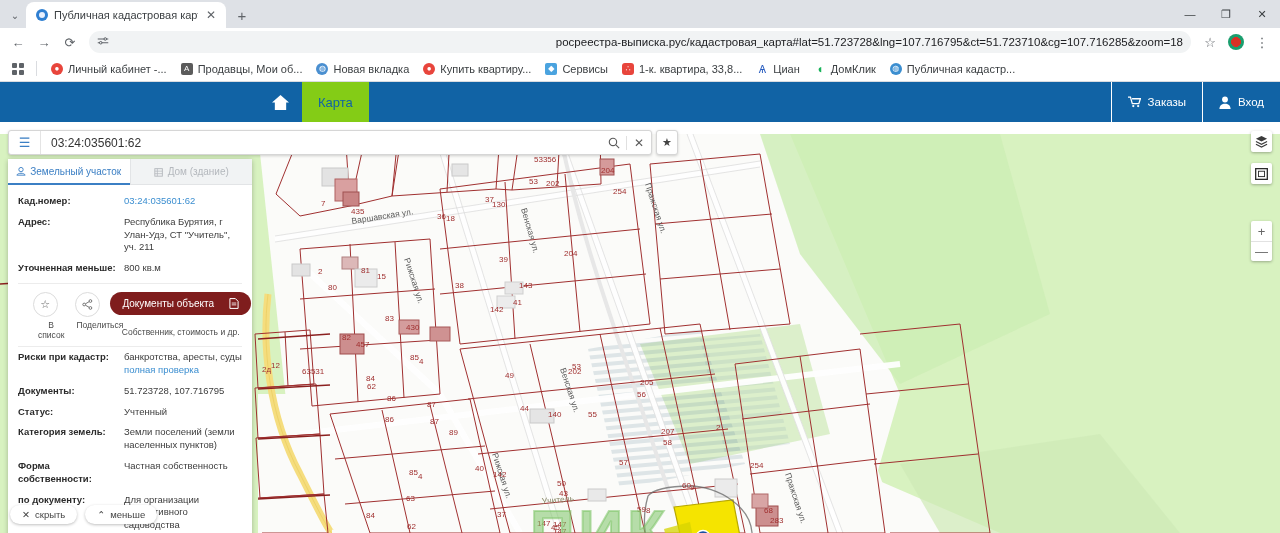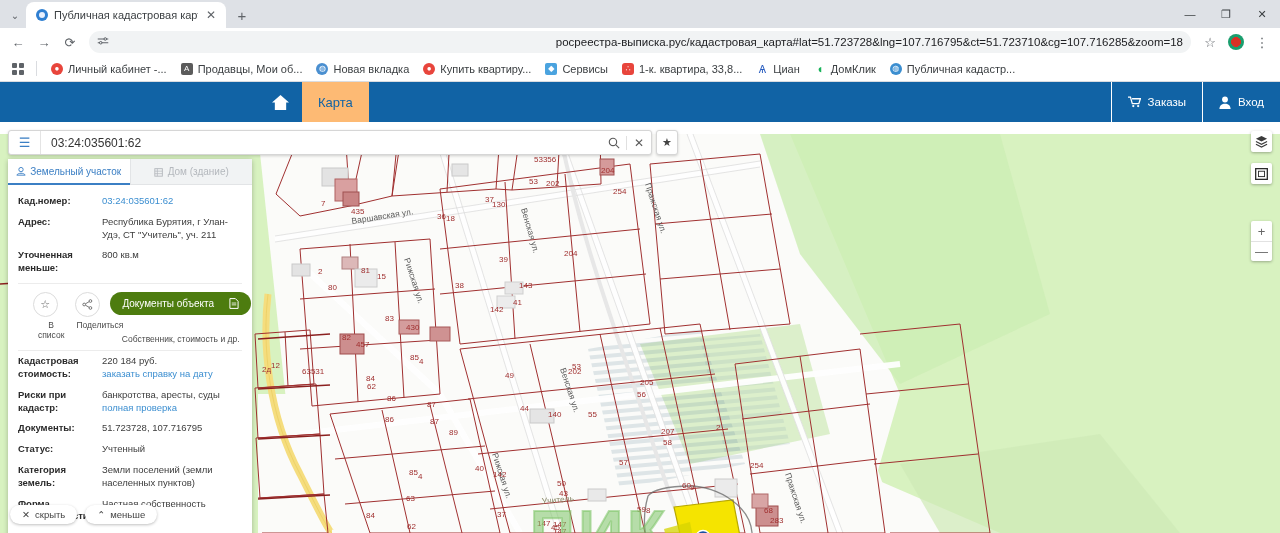--- a/index.html
+++ b/index.html
@@ -89,21 +89,21 @@
   .site-header {
     height: 40px; background: #1163a5; display: flex; align-items: stretch;
     position: relative;
   }
   .hdr-spacer { width: 258px; }
   .hdr-home {
     width: 44px; display: flex; align-items: center; justify-content: center;
     color: #fff; font-size: 18px;
   }
   .hdr-tab {
-    background: #fdba74; color: #1163a5; display: flex; align-items: center;
+    background: #84cc16; color: #1163a5; display: flex; align-items: center;
     padding: 0 16px; font-size: 13px;
   }
   .hdr-right { margin-left: auto; display: flex; align-items: stretch; }
   .hdr-btn {
     display: flex; align-items: center; gap: 7px; padding: 0 16px;
     color: #fff; font-size: 11.5px; border-left: 1px solid #ffffff;
   }
 
   
   .map {
@@ -149,44 +149,44 @@
   .panel-tabs { display: flex; height: 26px; }
   .ptab {
     flex: 1; display: flex; align-items: center; justify-content: center; gap: 4px;
     font-size: 10px; color: #3b7fc4; background: #fff;
     border-bottom: 2px solid #3b7fc4;
   }
   .ptab.inactive { color: #b4b8bd; background: #f1f3f4;
     border-bottom: 1px solid #e2e4e6; border-left: 1px solid #e2e4e6; }
   .panel-body { padding: 6px 10px 4px 10px; }
   .prow { display: flex; padding: 4px 0; font-size: 9.5px; line-height: 1.35; }
-  .plabel { width: 84px; flex: none; color: #2b2b2b; font-weight: bold; }
+  .plabel { width: 106px; flex: none; color: #2b2b2b; font-weight: bold; }
   .pval { flex: 1; color: #3c3c3c; }
   .pval.link { color: #3b8ed0; }
   .pval a { color: #3b8ed0; display: block; }
 
   .actions {
     display: flex; align-items: flex-start; gap: 0;
     border-top: 1px solid #ececec; border-bottom: 1px solid #ececec;
     padding: 8px 8px 6px 8px; margin-top: 4px;
   }
   .act { width: 46px; text-align: center; }
   .act-circle {
     width: 25px; height: 25px; border-radius: 50%; border: 1px solid #dcdcdc;
     margin: 0 auto 3px auto; display: flex; align-items: center; justify-content: center;
     font-size: 11px; color: #6b6b6b;
   }
   .act-label { font-size: 8.5px; color: #4a4a4a; margin-left: 12px; }
   .doc-wrap { flex: 1; text-align: center; }
   .doc-btn {
     display: inline-flex; align-items: flex-start; gap: 15px;
-    background: #4d7c0f; color: #fff; border-radius: 16px;
+    background: #7f1d1d; color: #fff; border-radius: 16px;
     padding: 6px 12px; font-size: 10px; white-space: nowrap;
   }
-  .doc-sub { font-size: 8.5px; color: #4a4a4a; margin-top: 19px; }
+  .doc-sub { font-size: 8.5px; color: #4a4a4a; margin-top: 12px; }
 
   
   .bottom-btns { position: absolute; left: 10px; top: 505px; display: flex; gap: 8px; z-index: 21; }
   .bbtn {
     background: #fff; border-radius: 14px; box-shadow: 0 1px 3px rgba(0,0,0,.25);
     padding: 4px 12px; font-size: 9.5px; color: #444;
     display: flex; align-items: center; gap: 5px;
   }
 
   
@@ -684,27 +684,20 @@
             <svg width="10" height="11" viewBox="0 0 11 12">
               <path d="M1 0.6h6l3 3v7.8H1Z" fill="none" stroke="#fff" stroke-width="1.1"></path>
               <path d="M3 5.5h5M3 7.5h5" stroke="#fff" stroke-width="0.9"></path>
             </svg>
           </div>
           <div class="doc-sub">Собственник, стоимость и др.</div>
         </div>
       </div>
 
       <div class="prow">
-        <div class="plabel">Кадастровая стоимость:</div>
-        <div class="pval">
-          <span>220 184 руб.</span>
-          <a>заказать справку на дату</a>
-        </div>
-      </div>
-      <div class="prow">
         <div class="plabel">Риски при кадастр:</div>
         <div class="pval">
           <span>банкротства, аресты, суды</span>
           <a>полная проверка</a>
         </div>
       </div>
       <div class="prow">
         <div class="plabel">Документы:</div>
         <div class="pval">51.723728, 107.716795</div>
       </div>

